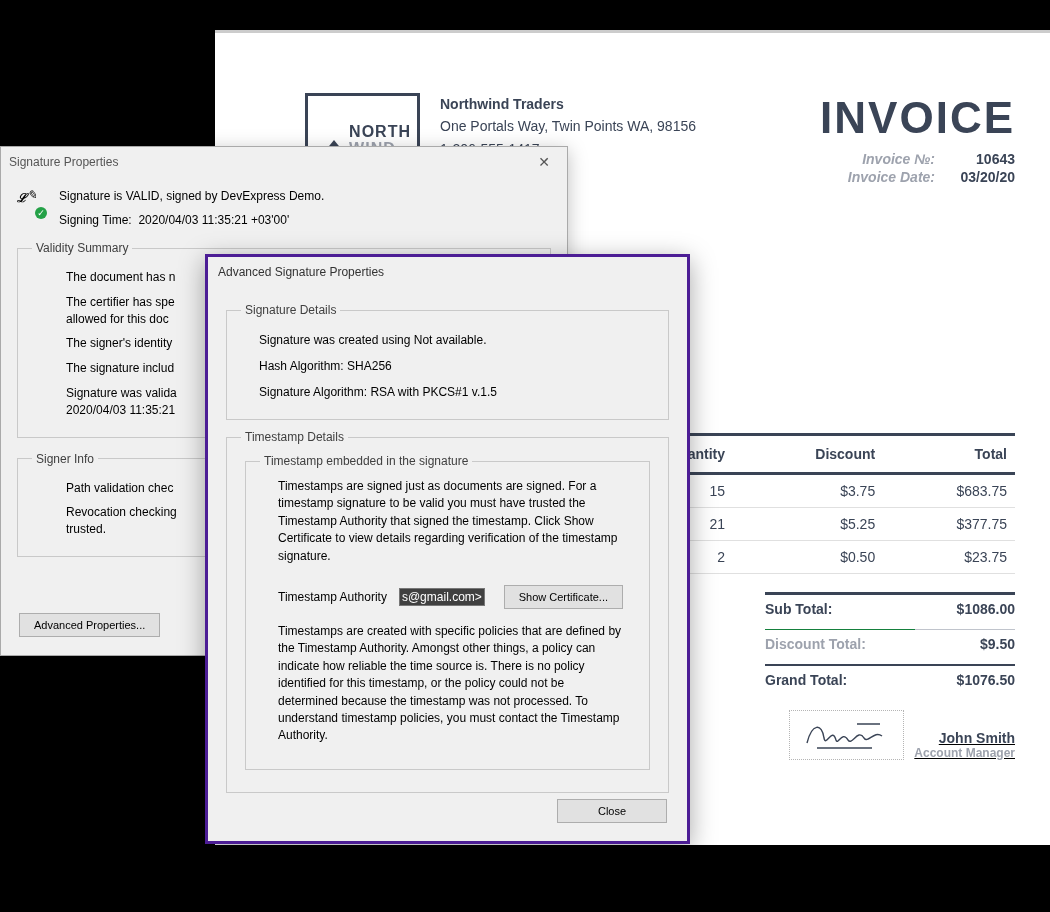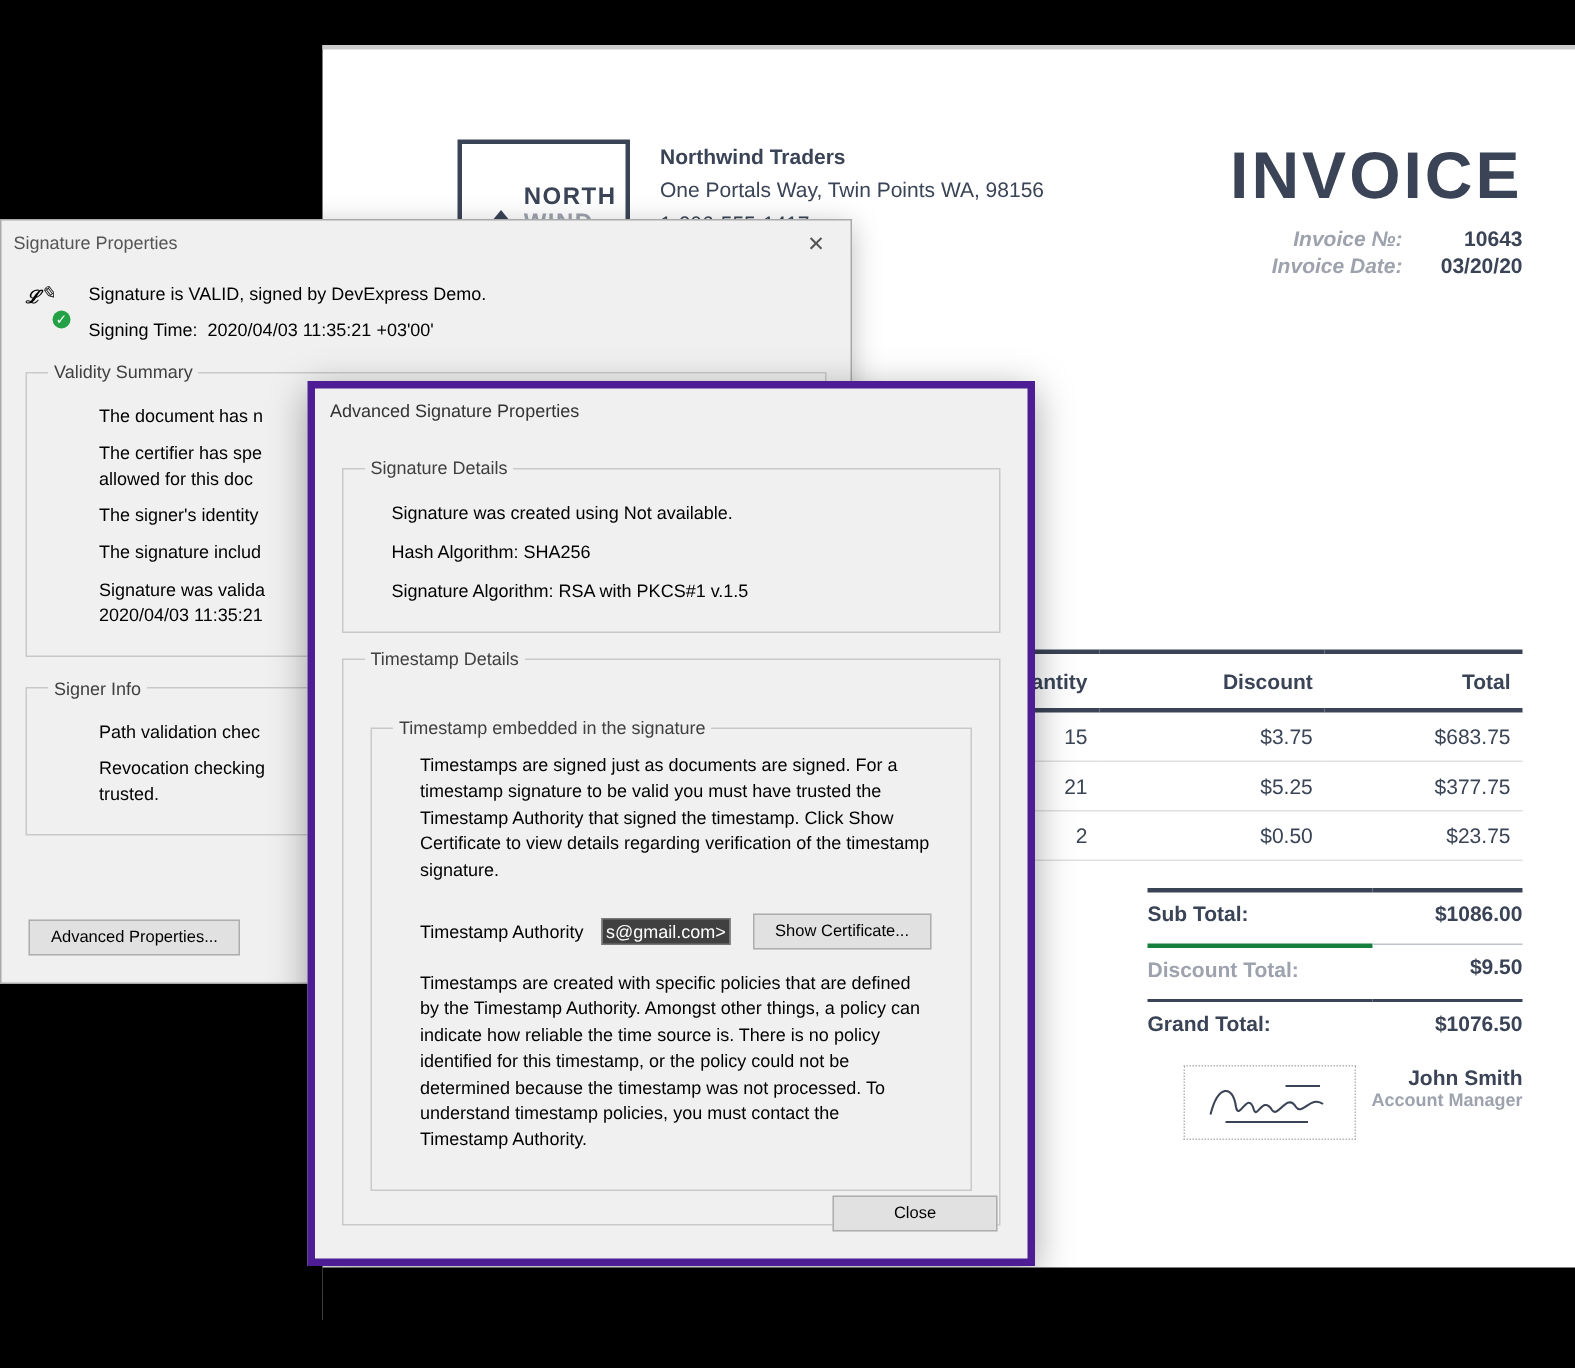--- a/index.html
+++ b/index.html
@@ -19,26 +19,26 @@
 .inv-meta-row { display: flex; justify-content: flex-end; font-size: 14px; padding-top: 8px; }
 .inv-meta-lbl { color: #9da2ad; width: 140px; text-align: right; font-weight: 600; font-style: italic;}
 .inv-meta-val { width: 80px; color: #3a4456; font-weight: 700; }
 
 .inv-table { margin: 240px 35px 0 90px; }
 .inv-table table { width: 100%; border-collapse: collapse; }
 .inv-table th { text-align: right; padding: 10px 8px; border-top: 3px solid #3a4456; border-bottom: 3px solid #3a4456; color: #3a4456; font-weight: 700; font-size: 14px; }
 .inv-table td { text-align: right; padding: 8px 8px; border-bottom: 1px solid #e0e0e0; font-size: 14px; color: #3a4456;}
 .inv-totals { margin: 12px 35px 0 0; }
 .inv-tot-row { display: flex; justify-content: flex-end; font-size: 14px; color: #3a4456; padding: 6px 0; }
-.inv-tot-lbl { width: 150px; font-weight: 700; border-top: 3px solid #15803d; padding-top: 6px;}
+.inv-tot-lbl { width: 150px; font-weight: 700; border-top: 1px solid #15803d; padding-top: 6px;}
 .inv-tot-val { width: 100px; text-align: right; font-weight: 700; border-top: 1px solid #c0c4cc; padding-top:6px;}
 .inv-grand .inv-tot-lbl, .inv-grand .inv-tot-val { border-top: 2px solid #3a4456; }
 .inv-sub .inv-tot-lbl ,.inv-sub .inv-tot-val { border-top: 3px solid #3a4456;}
 
-.inv-sig { position: absolute; right: 35px; bottom: 85px; display: flex; align-items: flex-start; }
+.inv-sig { position: absolute; right: 35px; bottom: 85px; display: flex; align-items: flex-end; text-decoration: underline; }
 .inv-sig-box { width: 115px; height: 50px; border: 1px dotted #b5b5b5; display:flex; align-items:center; justify-content:center;}
 .inv-sig-text { margin-left: 10px; text-align: right; }
 .inv-sig-name { font-weight: 700; color: #3a4456; font-size: 14px; }
 .inv-sig-role { color: #9da2ad; font-size: 12px; font-weight: 600; }
 
 
 .dlg1 { position: absolute; left: 0; top: 146px; width: 568px; height: 510px; background: #f0f0f0; border: 1px solid #aaa; box-shadow: 0 4px 18px rgba(0,0,0,0.25); }
 .dlg1-title { display: flex; align-items: center; padding: 0 8px; height: 30px; font-size: 12px; color: #555;}
 .dlg1-close { margin-left: auto; width: 30px; text-align:center; font-size: 14px; color: #555; cursor: pointer;}
 .dlg1-body { padding: 12px 16px; }
@@ -46,21 +46,21 @@
 .sig-icon { width: 28px; height: 28px; position: relative; margin-right: 14px; }
 .sig-icon-pen { font-style: italic; font-weight: bold; font-family: serif; }
 .sig-icon-ok { position: absolute; right: -2px; bottom: -2px; width: 12px; height: 12px; background:#24a147; border-radius:50%; color:#fff; font-size:9px; line-height:12px; text-align:center;}
 fieldset { border: 1px solid #c9c9c9; margin-top: 14px; padding: 10px 14px 14px; }
 legend { padding: 0 4px; color: #404040; }
 .fs-line { padding: 4px 0 4px 34px; line-height: 1.4;}
 .dlg-btn { background: #e1e1e1; border: 1px solid #adadad; padding: 5px 14px; font-size: 11px; cursor: pointer; font-family: inherit;}
 .dlg1-footer { position: absolute; left: 18px; bottom: 18px; }
 
 
-.dlg2 { position: absolute; left: 205px; top: 254px; width: 485px; height: 590px; background: #f0f0f0; border: 5px solid #4c1d95; box-shadow: 0 6px 24px rgba(0,0,0,0.35); }
+.dlg2 { position: absolute; left: 205px; top: 254px; width: 485px; height: 590px; background: #f0f0f0; border: 3px solid #4c1d95; box-shadow: 0 6px 24px rgba(0,0,0,0.35); }
 .dlg2-title { padding: 8px 10px 8px 10px; font-size: 12px; color: #333;}
 .dlg2-body { padding: 6px 18px 10px; }
 .dlg2 fieldset { margin-top: 10px; }
 .fs2-line { padding: 6px 0 6px 18px; }
 .ts-text { padding: 0 12px 10px 18px; line-height: 1.45; }
 .ts-auth-row { display: flex; align-items: center; padding: 10px 12px 14px 18px; gap: 12px;}
 .ts-auth-val { background: #404040; color: #fff; padding: 1px 2px; border: 1px solid #777; font-size: 12px; height:18px; display:flex; align-items:center;}
 .dlg2-footer { position: absolute; right: 20px; bottom: 18px; }
 .dlg2-footer .dlg-btn{ min-width:110px;}
 
@@ -201,21 +201,21 @@
   <div class="dlg2-body">
     <fieldset>
       <legend>Signature Details</legend>
       <div class="fs2-line">Signature was created using Not available.</div>
       <div class="fs2-line">Hash Algorithm: SHA256</div>
       <div class="fs2-line">Signature Algorithm: RSA with PKCS#1 v.1.5</div>
     </fieldset>
 
     <fieldset>
       <legend>Timestamp Details</legend>
-      <fieldset style="margin:22px 4px 8px;">
+      <fieldset style="margin:0 4px 8px;">
         <legend>Timestamp embedded in the signature</legend>
         <div class="ts-text">Timestamps are signed just as documents are signed. For a timestamp signature to be valid you must have trusted the Timestamp Authority that signed the timestamp. Click Show Certificate to view details regarding verification of the timestamp signature.</div>
         <div class="ts-auth-row">
           <span>Timestamp Authority</span>
           <span class="ts-auth-val">s@gmail.com&gt;</span>
           <button class="dlg-btn" style="margin-left:auto;">Show Certificate...</button>
         </div>
         <div class="ts-text">Timestamps are created with specific policies that are defined by the Timestamp Authority. Amongst other things, a policy can indicate how reliable the time source is. There is no policy identified for this timestamp, or the policy could not be determined because the timestamp was not processed. To understand timestamp policies, you must contact the Timestamp Authority.</div>
       </fieldset>
     </fieldset>

